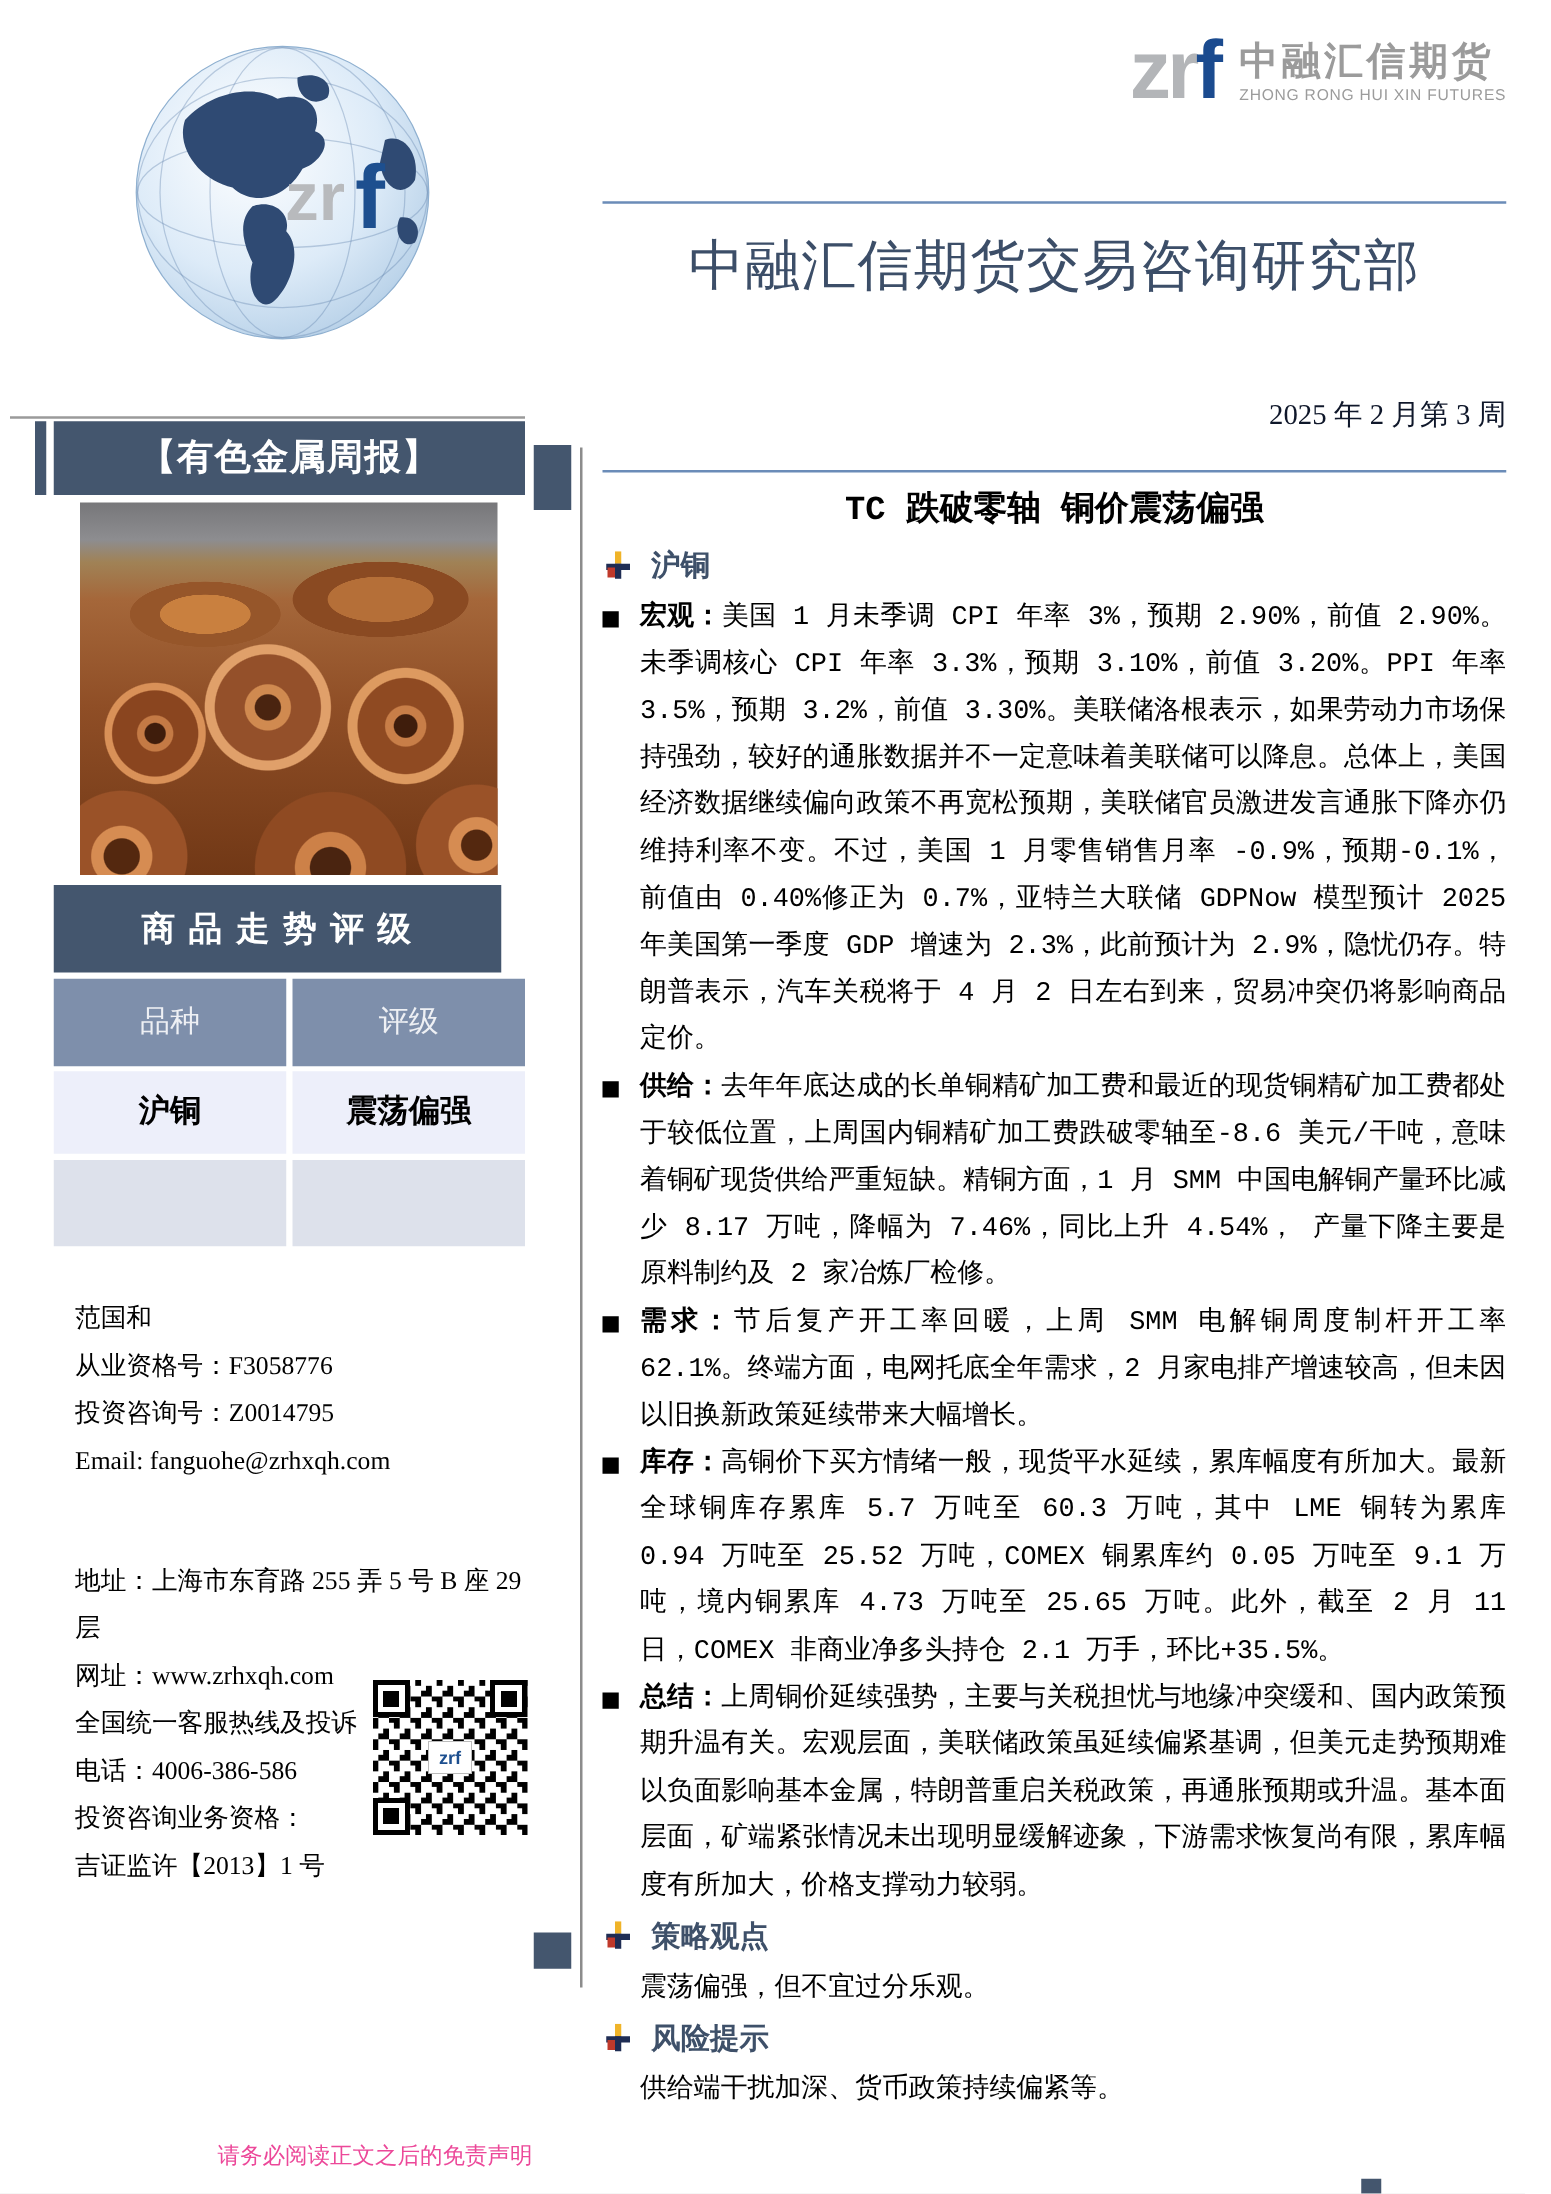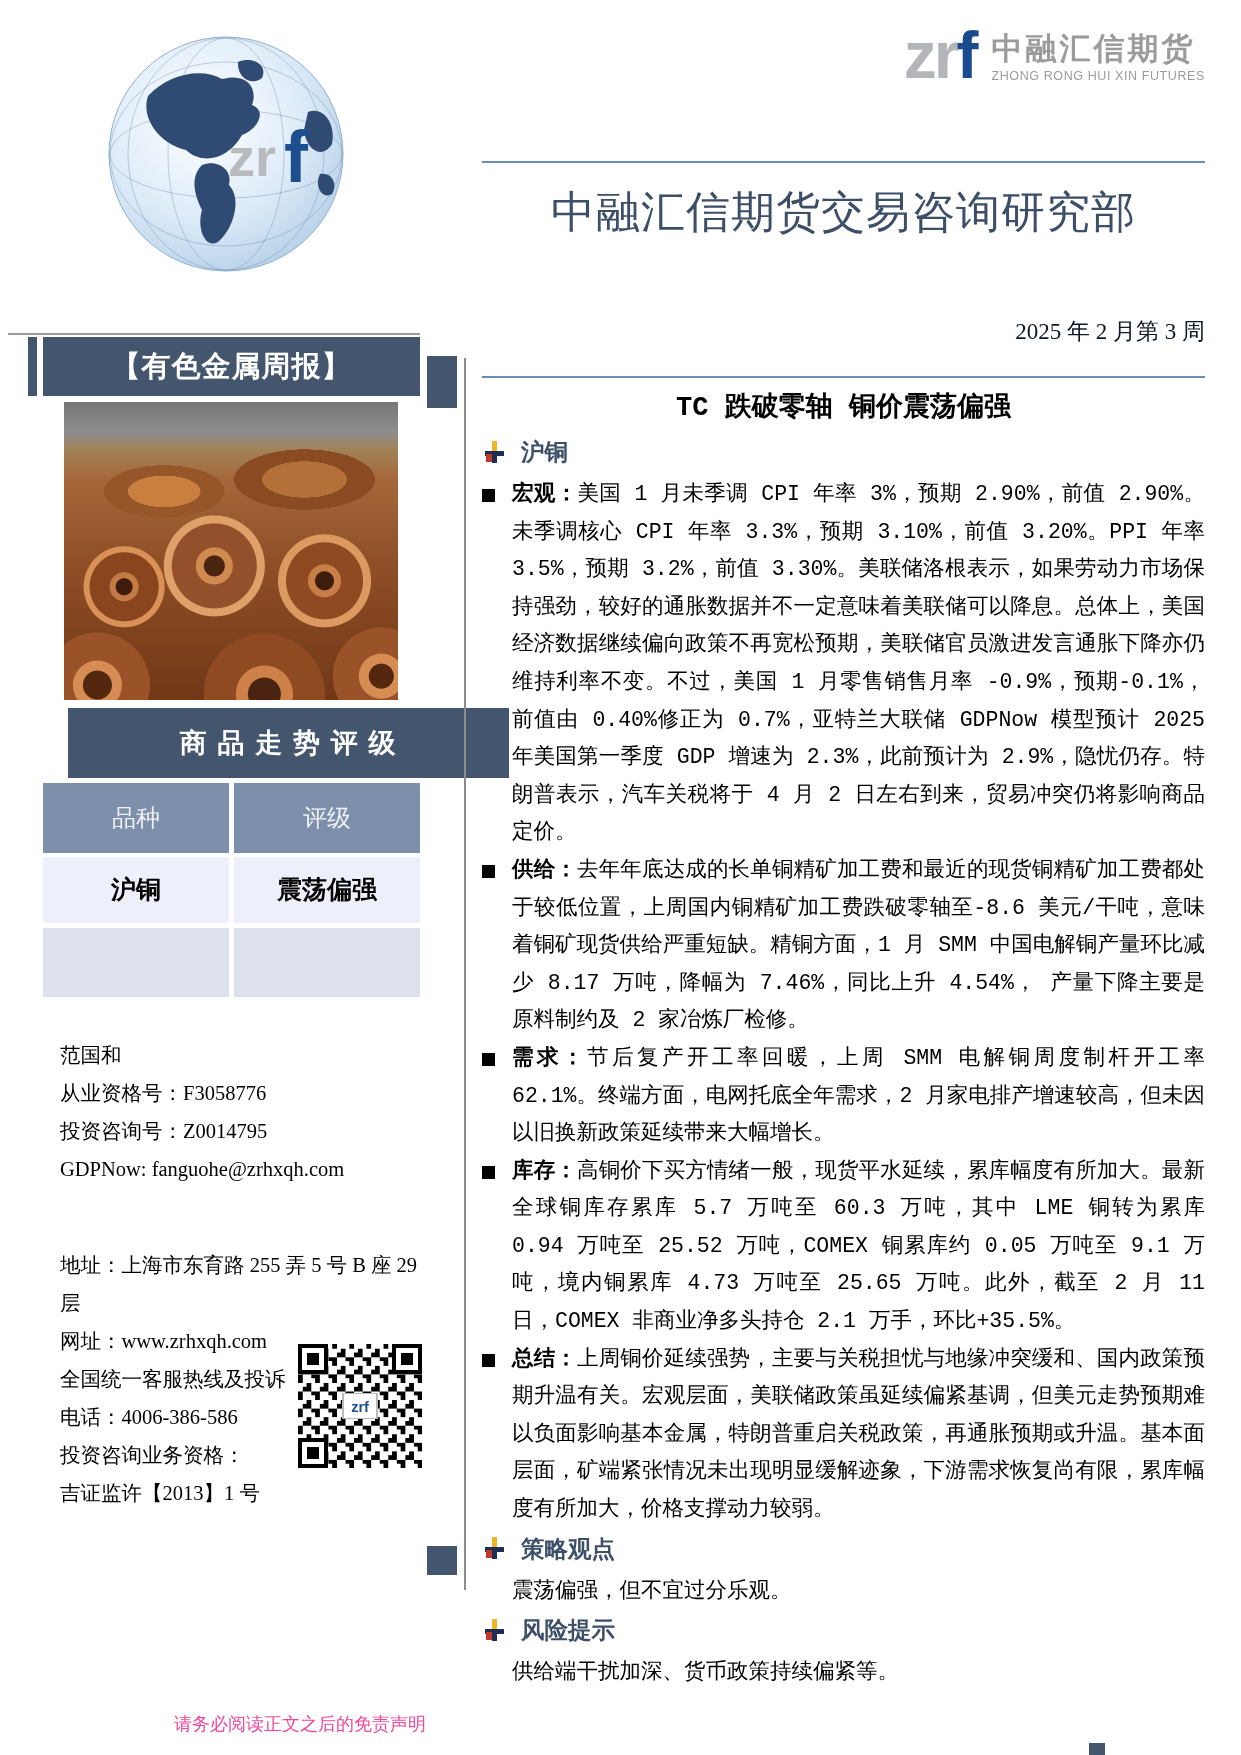--- a/index.html
+++ b/index.html
@@ -33,22 +33,22 @@
     background:
       radial-gradient(circle at 18% 62%, #3f1d0c 0 8px, #c47a45 9px 14px, #8a451f 15px 34px, #d99158 35px 40px, transparent 41px),
       radial-gradient(circle at 45% 55%, #4a2410 0 10px, #d08a50 11px 18px, #94502a 19px 42px, #e0a06a 43px 50px, transparent 51px),
       radial-gradient(circle at 78% 60%, #3f1d0c 0 9px, #c87e48 10px 16px, #8f4a22 17px 38px, #dd9a60 39px 46px, transparent 47px),
       radial-gradient(circle at 10% 95%, #54280f 0 14px, #d68c52 15px 24px, #9a5228 25px 52px, transparent 53px),
       radial-gradient(circle at 60% 98%, #4a2410 0 16px, #cd8148 17px 28px, #8f4a22 29px 60px, transparent 61px),
       radial-gradient(circle at 95% 92%, #54280f 0 12px, #d68c52 13px 22px, #9a5228 23px 48px, transparent 49px),
       radial-gradient(ellipse 60px 26px at 30% 30%, #c9803f 0 60%, #96562a 61% 100%, transparent 101%),
       radial-gradient(ellipse 70px 30px at 72% 26%, #b56f38 0 60%, #8a4a22 61% 100%, transparent 101%),
       linear-gradient(180deg, #77777a 0%, #8d8d90 10%, #a08256 16%, #a5673a 26%, #8f4e26 55%, #713816 100%);}
-  .tbl-header{position:absolute;left:43px;top:708px;width:441px;height:70px;background:#44566e;
-              color:#fff;font-weight:bold;font-size:27px;text-align:center;line-height:70px;letter-spacing:2px;margin-left:25px;}
+  .tbl-header{position:absolute;left:43px;top:708px;width:358px;height:70px;background:#44566e;
+              color:#fff;font-weight:bold;font-size:27px;text-align:center;line-height:70px;letter-spacing:2px;}
   .tbl-row{position:absolute;left:43px;width:377px;display:flex;gap:5px;}
   .tbl-row .cell{flex:1;text-align:center;}
   .tbl-sub{top:783px;height:70px;}
   .tbl-sub .cell{background:#7e8fab;color:#eef0f4;font-size:24px;line-height:70px;}
   .tbl-data{top:857px;height:66px;}
   .tbl-data .cell{background:#edeffa;color:#000;font-weight:bold;font-size:25px;line-height:66px;}
   .tbl-empty{top:928px;height:69px;}
   .tbl-empty .cell{background:#dde1eb;}
 
   .analyst{position:absolute;left:60px;top:1036px;width:360px;font-size:20.5px;line-height:38px;}
@@ -141,21 +141,21 @@
   </div>
   <div class="tbl-row tbl-empty">
     <div class="cell"></div>
     <div class="cell"></div>
   </div>
 
   <div class="analyst">
     <div>范国和</div>
     <div>从业资格号：F3058776</div>
     <div>投资咨询号：Z0014795</div>
-    <div>GDPNow: fanguohe@zrhxqh.com</div>
+    <div>Email: fanguohe@zrhxqh.com</div>
   </div>
 
   <div class="contact">
     <div>地址：上海市东育路 255 弄 5 号 B 座 29</div>
     <div>层</div>
     <div class="contact-row">
       <div class="lines">
         <div>网址：www.zrhxqh.com</div>
         <div>全国统一客服热线及投诉</div>
         <div>电话：4006-386-586</div>

